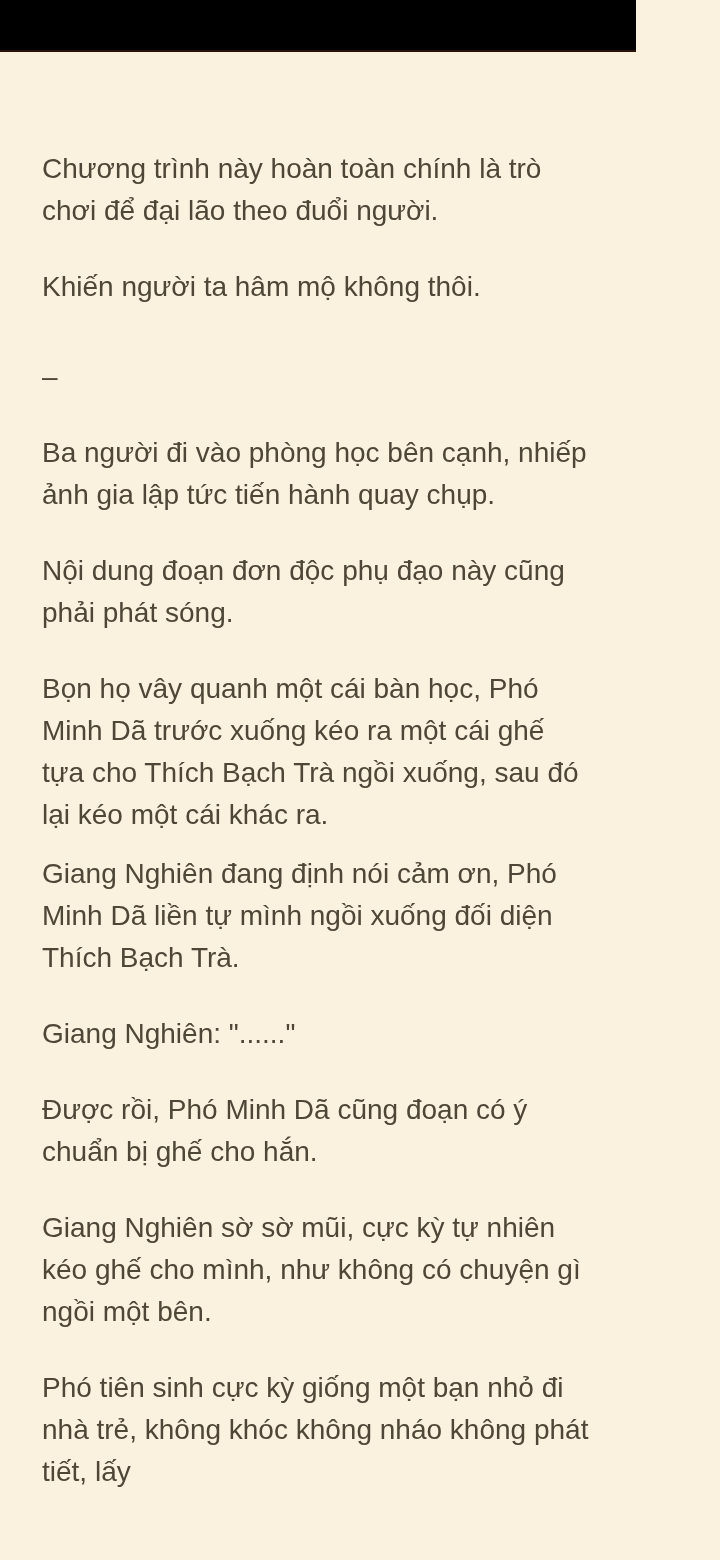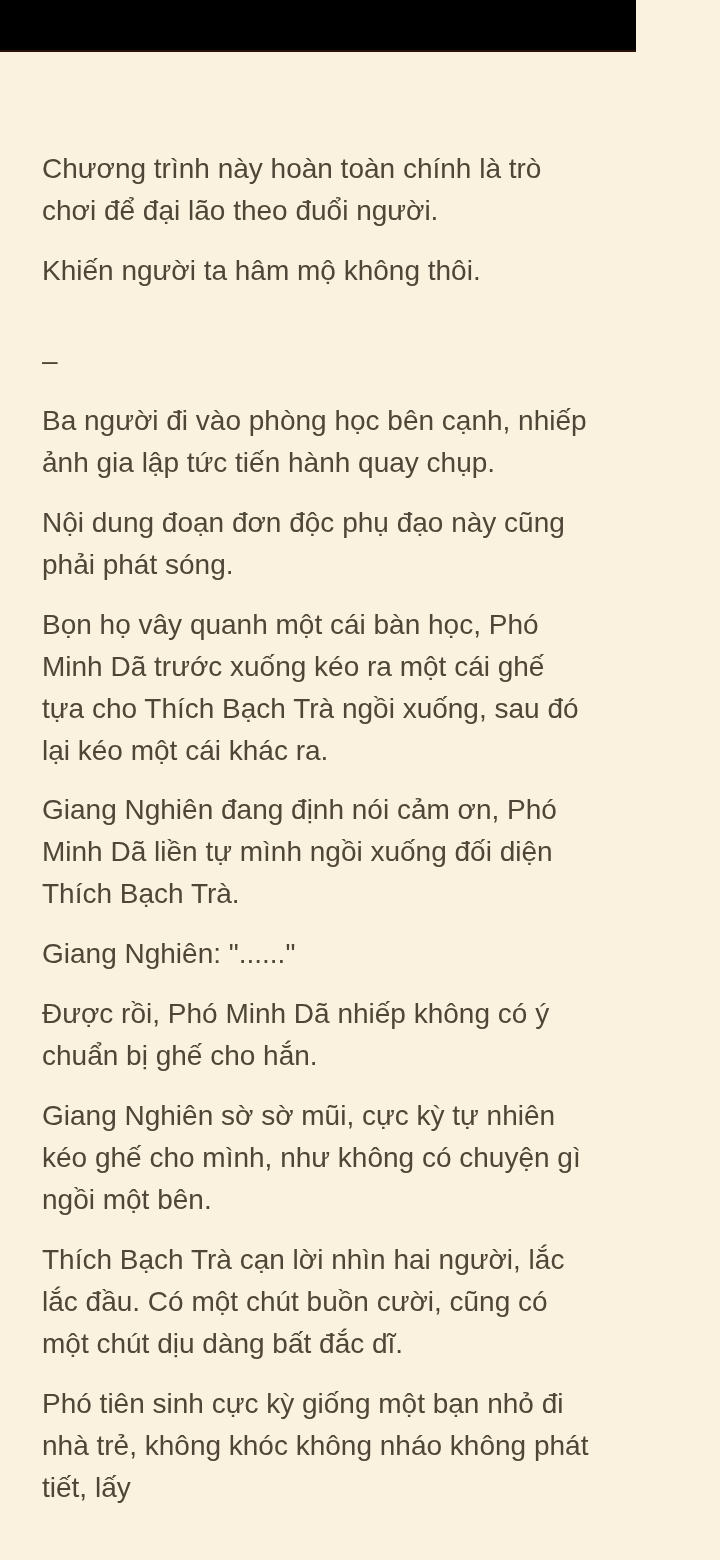--- a/index.html
+++ b/index.html
@@ -26,36 +26,35 @@
   }
   .content {
     padding: 96px 42px 80px 42px;
     color: #4e4636;
     font-size: 28px;
     line-height: 42px;
     letter-spacing: 0px;
     text-align: left;
   }
   .para { margin: 0; }
-  .para + .para { margin-top: 18px; }
+  .para + .para { margin-top: 34px; }
   .para.nogap { margin-top: 17px; }
   .para.dash { margin-top: 48px; }
 </style>
 </head>
 <body>
 
 <div class="screen" style="background: rgb(250, 241, 222);">
   <div class="statusbar" style="background: rgb(0, 0, 0); border-bottom-color: rgb(42, 18, 8);"></div>
   <div class="content" style="color: rgb(78, 70, 54);">
       <p class="para">Chương trình này hoàn toàn chính là trò chơi để đại lão theo đuổi người.</p>
       <p class="para">Khiến người ta hâm mộ không thôi.</p>
       <p class="para dash">–</p>
       <p class="para">Ba người đi vào phòng học bên cạnh, nhiếp ảnh gia lập tức tiến hành quay chụp.</p>
       <p class="para">Nội dung đoạn đơn độc phụ đạo này cũng phải phát sóng.</p>
       <p class="para">Bọn họ vây quanh một cái bàn học, Phó Minh Dã trước xuống kéo ra một cái ghế tựa cho Thích Bạch Trà ngồi xuống, sau đó lại kéo một cái khác ra.</p>
       <p class="para nogap">Giang Nghiên đang định nói cảm ơn, Phó Minh Dã liền tự mình ngồi xuống đối diện Thích Bạch Trà.</p>
       <p class="para">Giang Nghiên: "......"</p>
-      <p class="para">Được rồi, Phó Minh Dã nhiếp không có ý chuẩn bị ghế cho hắn.</p>
+      <p class="para">Được rồi, Phó Minh Dã cũng đoạn có ý chuẩn bị ghế cho hắn.</p>
       <p class="para">Giang Nghiên sờ sờ mũi, cực kỳ tự nhiên kéo ghế cho mình, như không có chuyện gì ngồi một bên.</p>
-      <p class="para">Thích Bạch Trà cạn lời nhìn hai người, lắc lắc đầu. Có một chút buồn cười, cũng có một chút dịu dàng bất đắc dĩ.</p>
       <p class="para">Phó tiên sinh cực kỳ giống một bạn nhỏ đi nhà trẻ, không khóc không nháo không phát tiết, lấy</p>
     </div>
 </div>
 
 </body></html>

